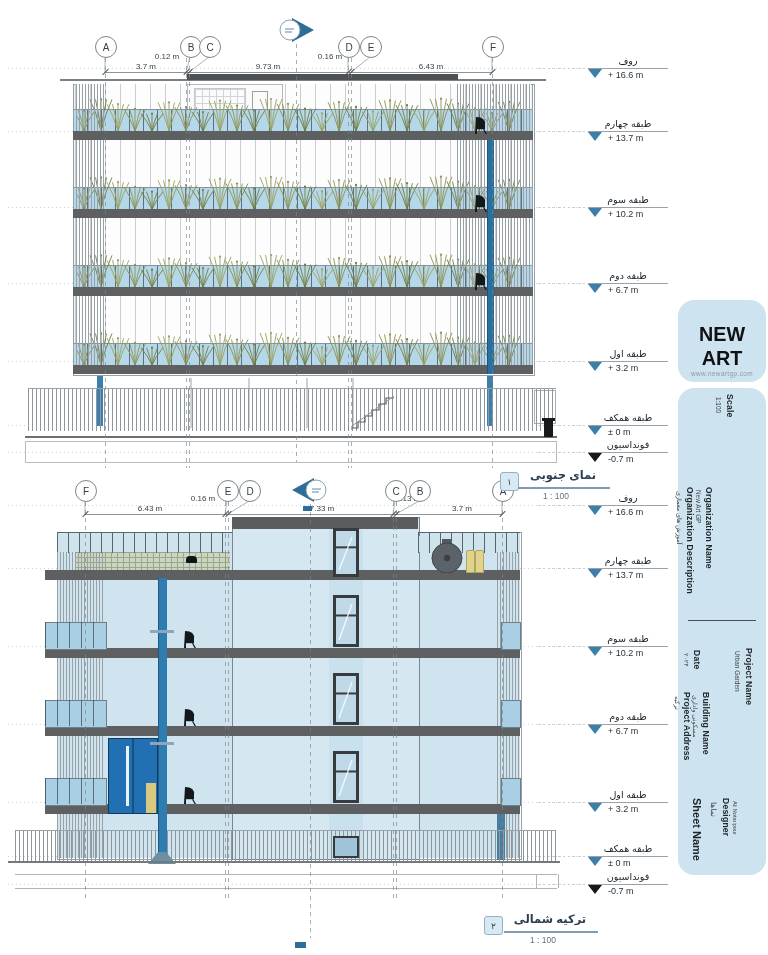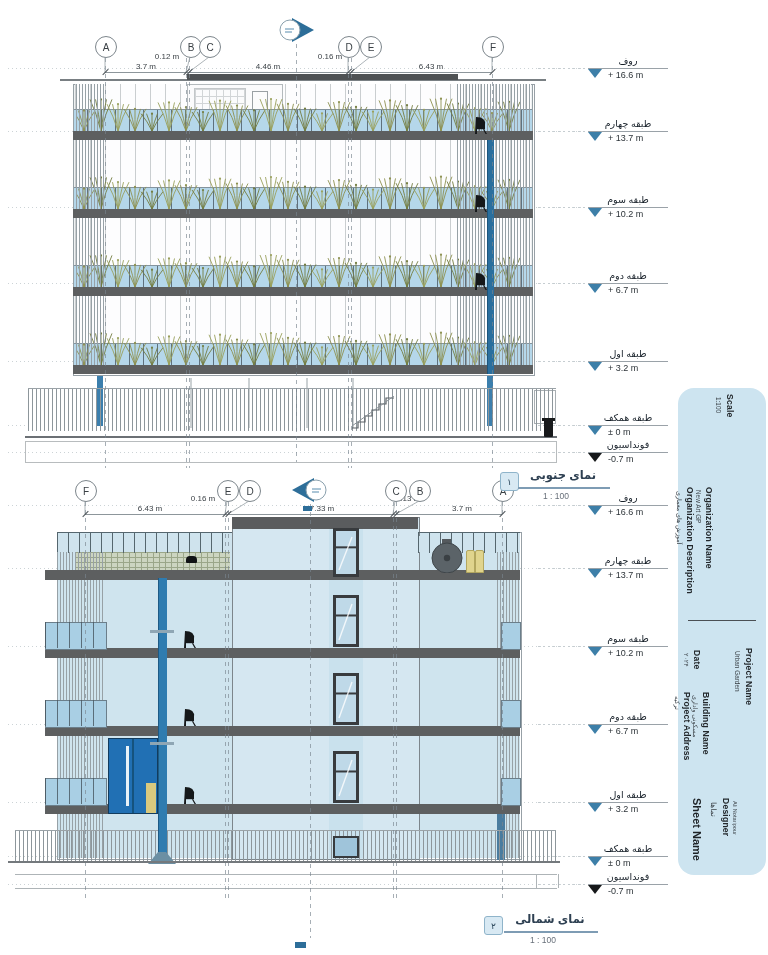--- a/index.html
+++ b/index.html
@@ -84,21 +84,21 @@
       <div class="bubble" style="left:482px;top:36px;">F</div>
       <div class="dimline" style="left:105px;top:72px;width:387px;"></div>
       <div class="tick" style="left:105px;top:68px;"></div>
       <div class="tick" style="left:186px;top:68px;"></div>
       <div class="tick" style="left:189px;top:68px;"></div>
       <div class="tick" style="left:348px;top:68px;"></div>
       <div class="tick" style="left:351px;top:68px;"></div>
       <div class="tick" style="left:492px;top:68px;"></div>
       <div class="dimtext" style="left:146px;top:62px;">3.7 m</div>
       <div class="dimtext" style="left:167px;top:52px;">0.12 m</div>
-      <div class="dimtext" style="left:268px;top:62px;">4.46 m</div>
+      <div class="dimtext" style="left:268px;top:62px;">9.73 m</div>
       <div class="dimtext" style="left:330px;top:52px;">0.16 m</div>
       <div class="dimtext" style="left:431px;top:62px;">6.43 m</div>
       <div class="gridline" style="left:296px;top:44px;height:418px;"></div>
       <div style="position:absolute;left:274px;top:17px;width:44px;height:26px;z-index:33;"><svg width="44" height="26">
           <path d="M18 1 L40 13 L18 25 Z" fill="#2d6e99"></path>
           <circle cx="16" cy="13" r="10" fill="#fff" stroke="#8aa0ad"></circle>
           <path d="M11 12 h9 M11 15 h7" stroke="#2d6e99" stroke-width="0.8"></path>
         </svg></div>
       <div class="lvl-leader" style="left:538px;top:68px;width:48px;"></div>
       <div class="lvl-line" style="left:588px;top:68px;width:80px;"></div>
@@ -579,24 +579,28 @@
       <div style="position:absolute;left:15px;top:888px;width:542px;height:1px;background:#aeb4b7;z-index:5;"></div>
       <div style="position:absolute;left:536px;top:874px;width:21px;height:14px;border-left:1px solid #aeb4b7;border-right:1px solid #aeb4b7;z-index:5;"></div>
     </div>
 
   <div class="viewbadge" style="left:500px;top:472px;">۱</div>
   <div class="viewtitle" style="left:518px;top:468px;width:90px;">نمای جنوبی</div>
   <div class="viewrule" style="left:518px;top:487px;width:92px;"></div>
   <div class="viewscale" style="left:543px;top:491px;">1 : 100</div>
 
   <div class="viewbadge" style="left:484px;top:916px;">۲</div>
-  <div class="viewtitle" style="left:504px;top:912px;width:92px;">نمای شمالی</div>
+  <div class="viewtitle" style="left:504px;top:912px;width:92px;">ترکیه شمالی</div>
   <div class="viewrule" style="left:504px;top:931px;width:94px;"></div>
   <div class="viewscale" style="left:530px;top:935px;">1 : 100</div>
 
+  <div class="tb-box" style="top:300px;height:82px;">
+    <div class="logo-text" style="margin-top:22px;">NEW ART</div>
+    <div class="logo-url">www.newartgp.com</div>
+  </div>
 
   <div class="tb-box" style="top:388px;height:487px;">
     <span class="vtext lbl" style="left:47px;top:6px;">Scale</span>
     <span class="vtext val" style="left:37px;top:9px;">1:100</span>
 
     <span class="vtext lbl" style="left:26px;top:99px;">Organization Name</span>
     <span class="vtext val" style="left:17px;top:102px;">New Art GP</span>
     <span class="vtext lbl" style="left:7px;top:99px;">Organization Description</span>
     <span class="vtext val" style="left:-2px;top:103px;">آموزش های معماری</span>
 

